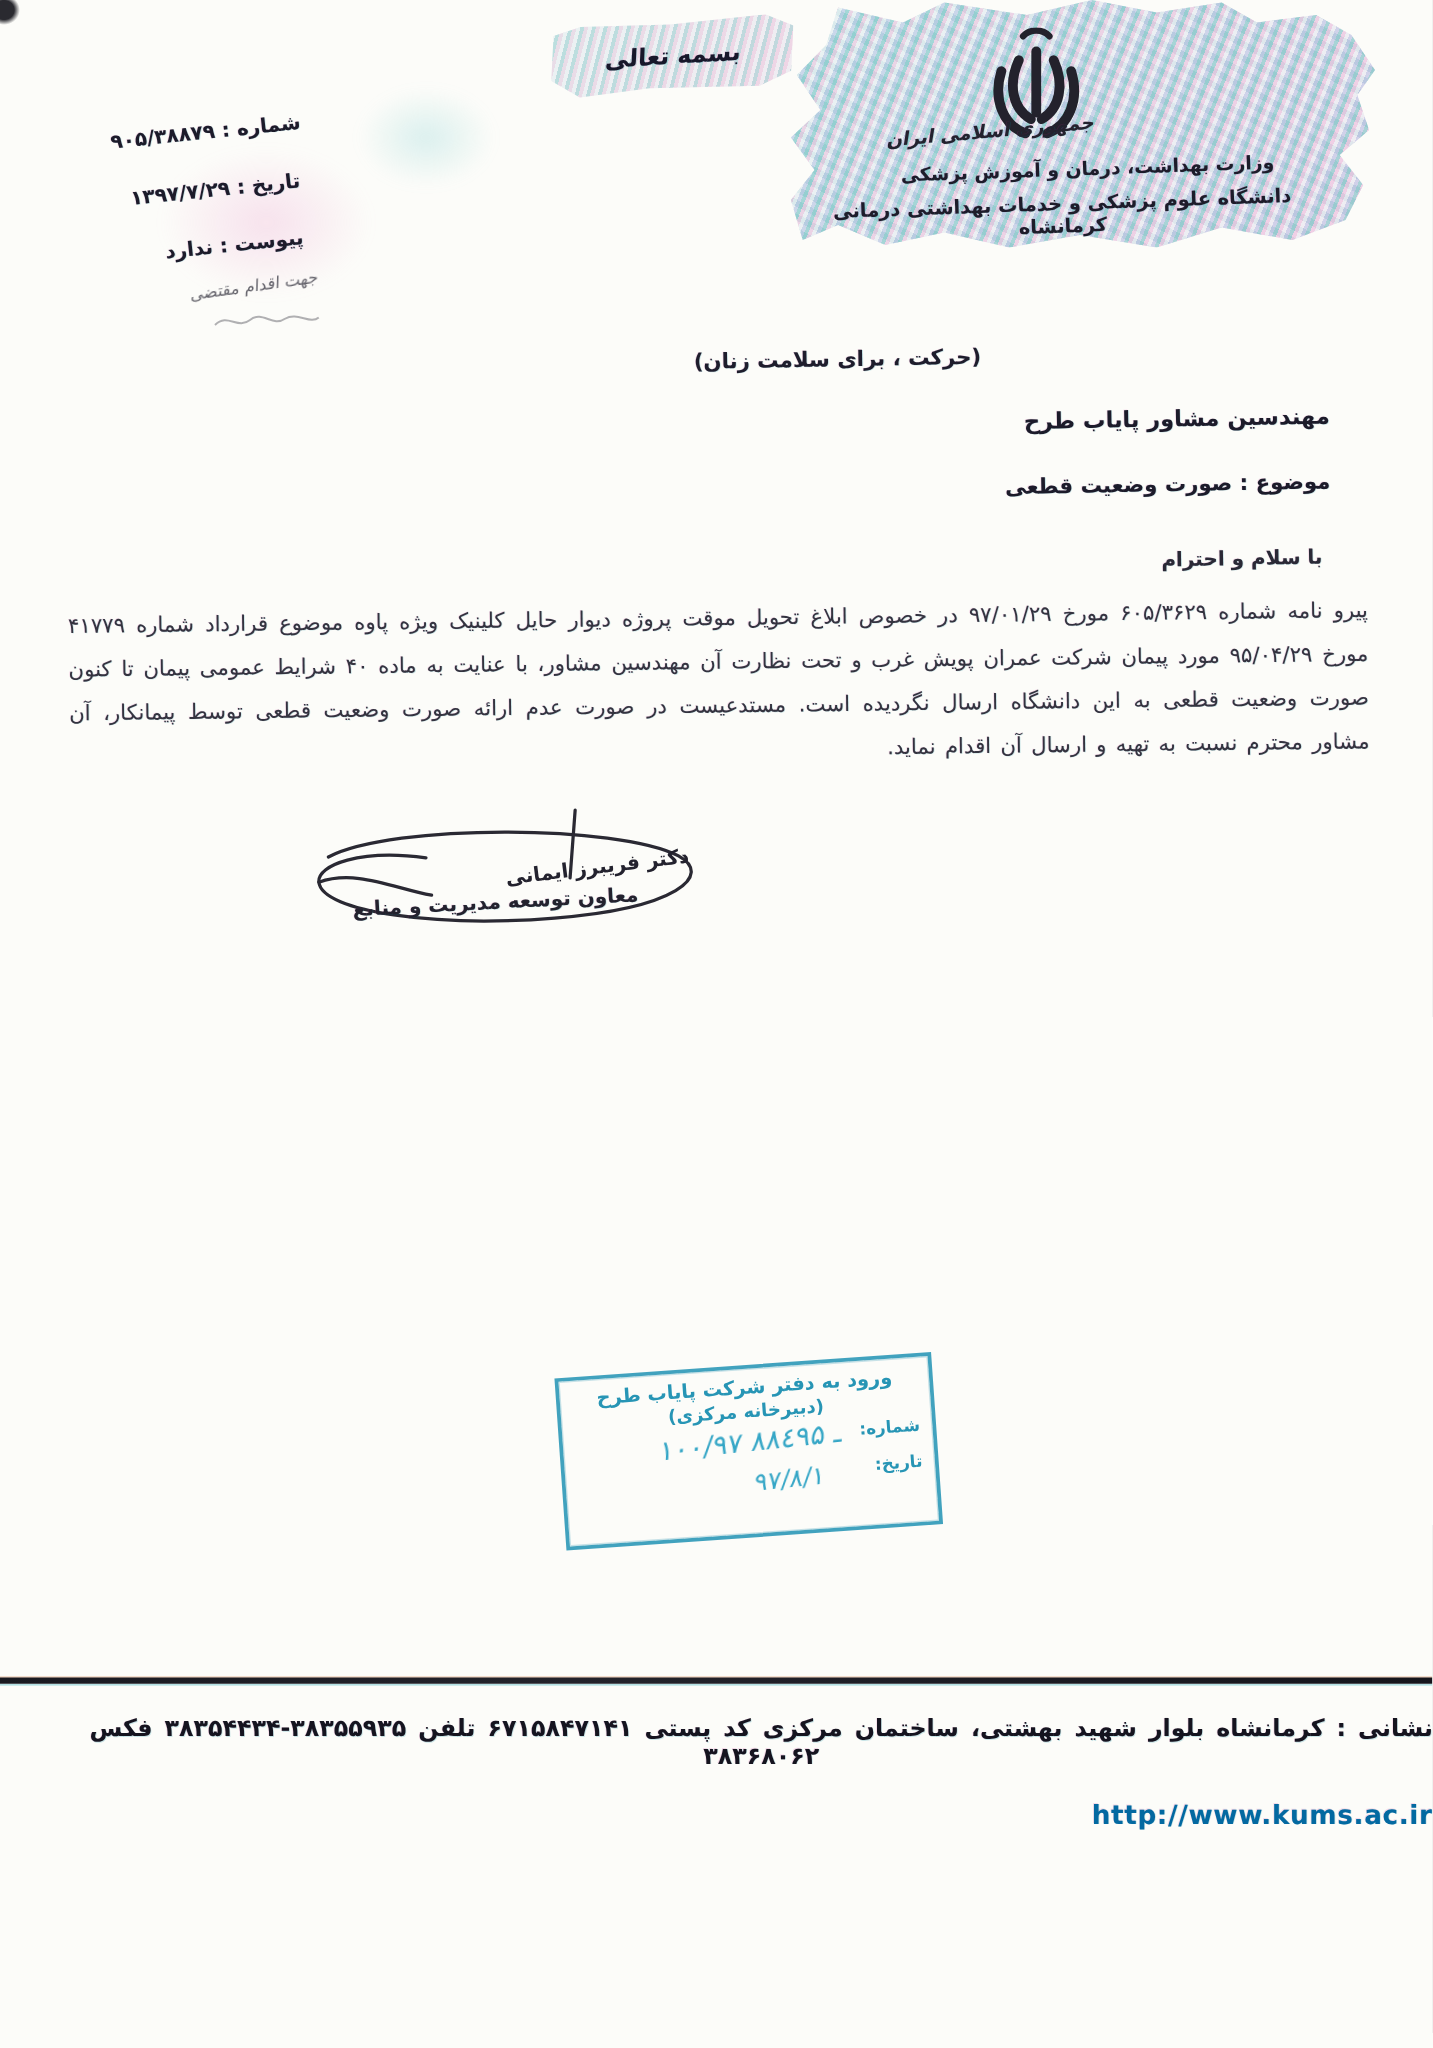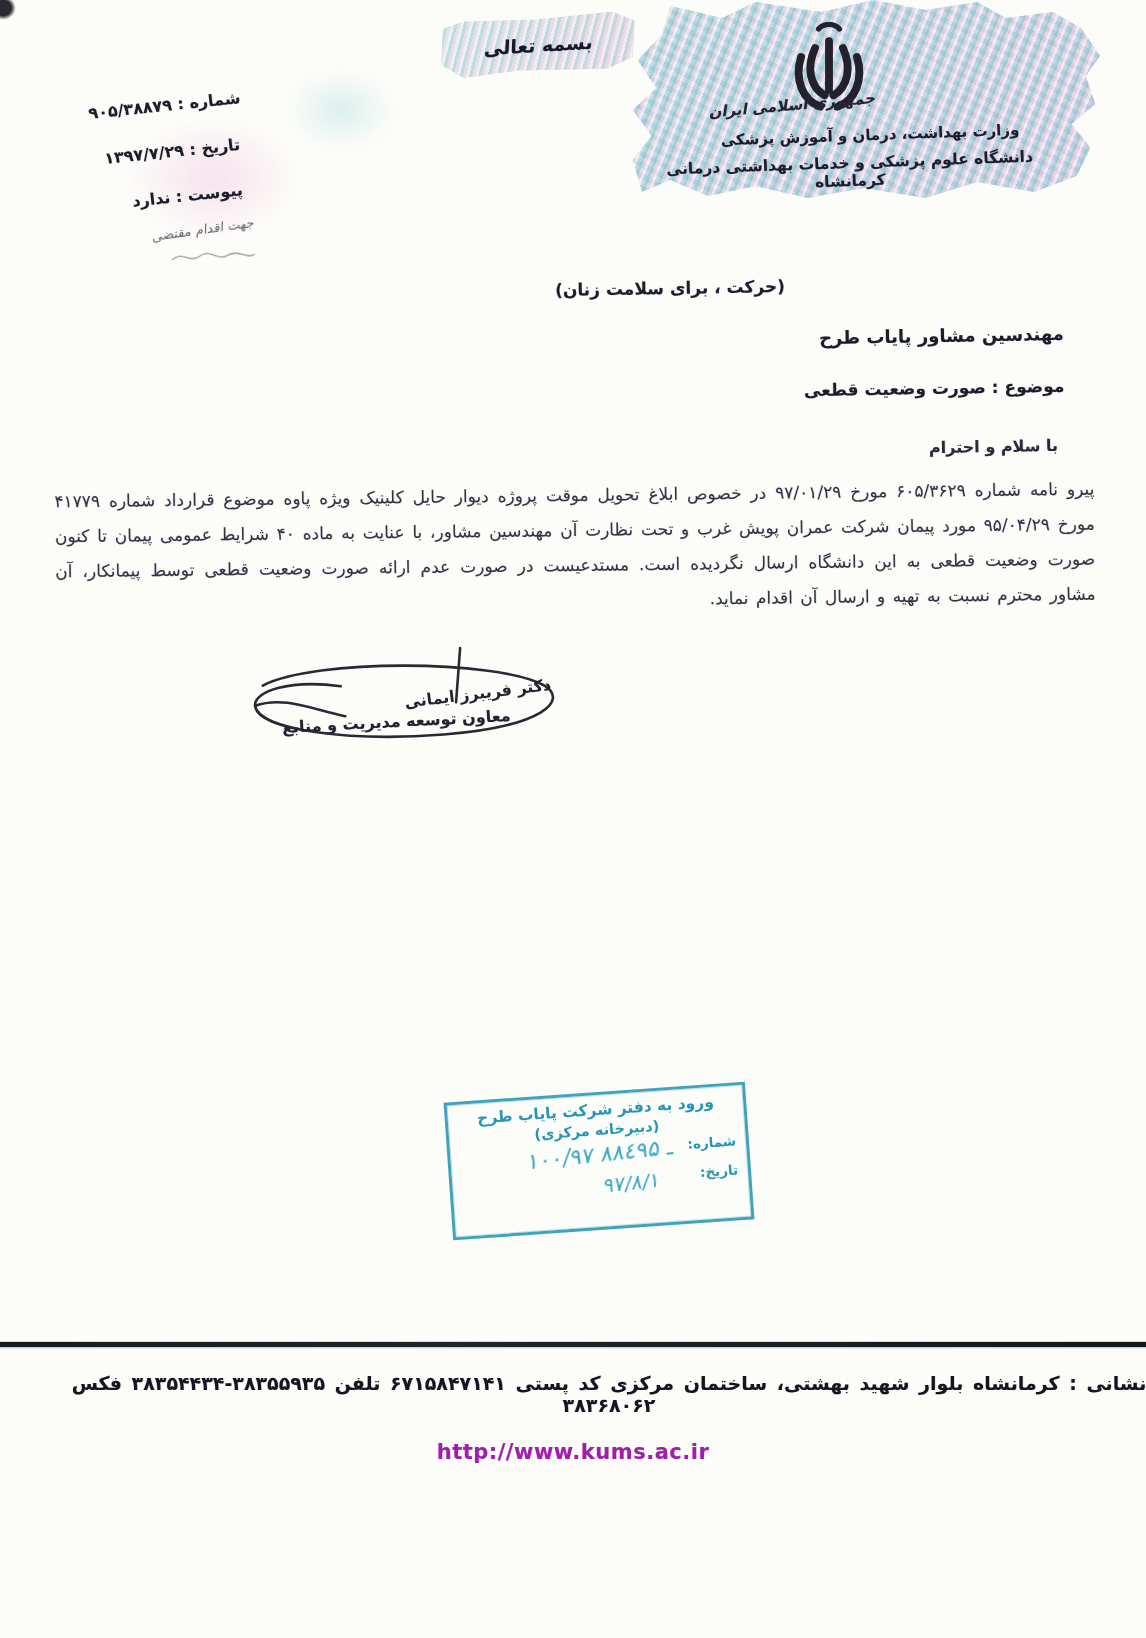--- a/index.html
+++ b/index.html
@@ -97,22 +97,22 @@
     transform:skewX(-10deg) rotate(-2deg);letter-spacing:2px;filter:blur(.3px);
     direction:ltr;unicode-bidi:embed;margin:0 14px 0 0;}
   .hand-blue.date{font-size:20px;margin:2px 40px 0 0;}
 
   
   .foot-rule{left:0;top:1342px;width:1146px;height:5px;
     background:linear-gradient(90deg,#191920,#23232b 40%,#15151c);
     box-shadow:0 1.5px 0 rgba(90,190,200,.45), 0 -1px 0 rgba(220,120,60,.3);}
   .foot-addr{left:0;top:1372px;width:1146px;text-align:center;
     font-size:19px;font-weight:700;color:#15141f;word-spacing:3px;padding-left:36px;}
-  .foot-url{left:0;top:1440px;width:1146px;text-align:center;
-    font-size:21px;font-weight:700;color:#a21caf;letter-spacing:.5px;direction:ltr;}
+  .foot-url{left:0;top:1440px;width:1146px;text-align:right;
+    font-size:21px;font-weight:700;color:#0369a1;letter-spacing:.5px;direction:ltr;}
 </style>
 </head>
 <body>
 
 <div class="page">
 
   <div class="abs corner-mark"></div>
 
   <div class="abs besmele">
     <span class="fa scan">بسمه تعالی</span>

